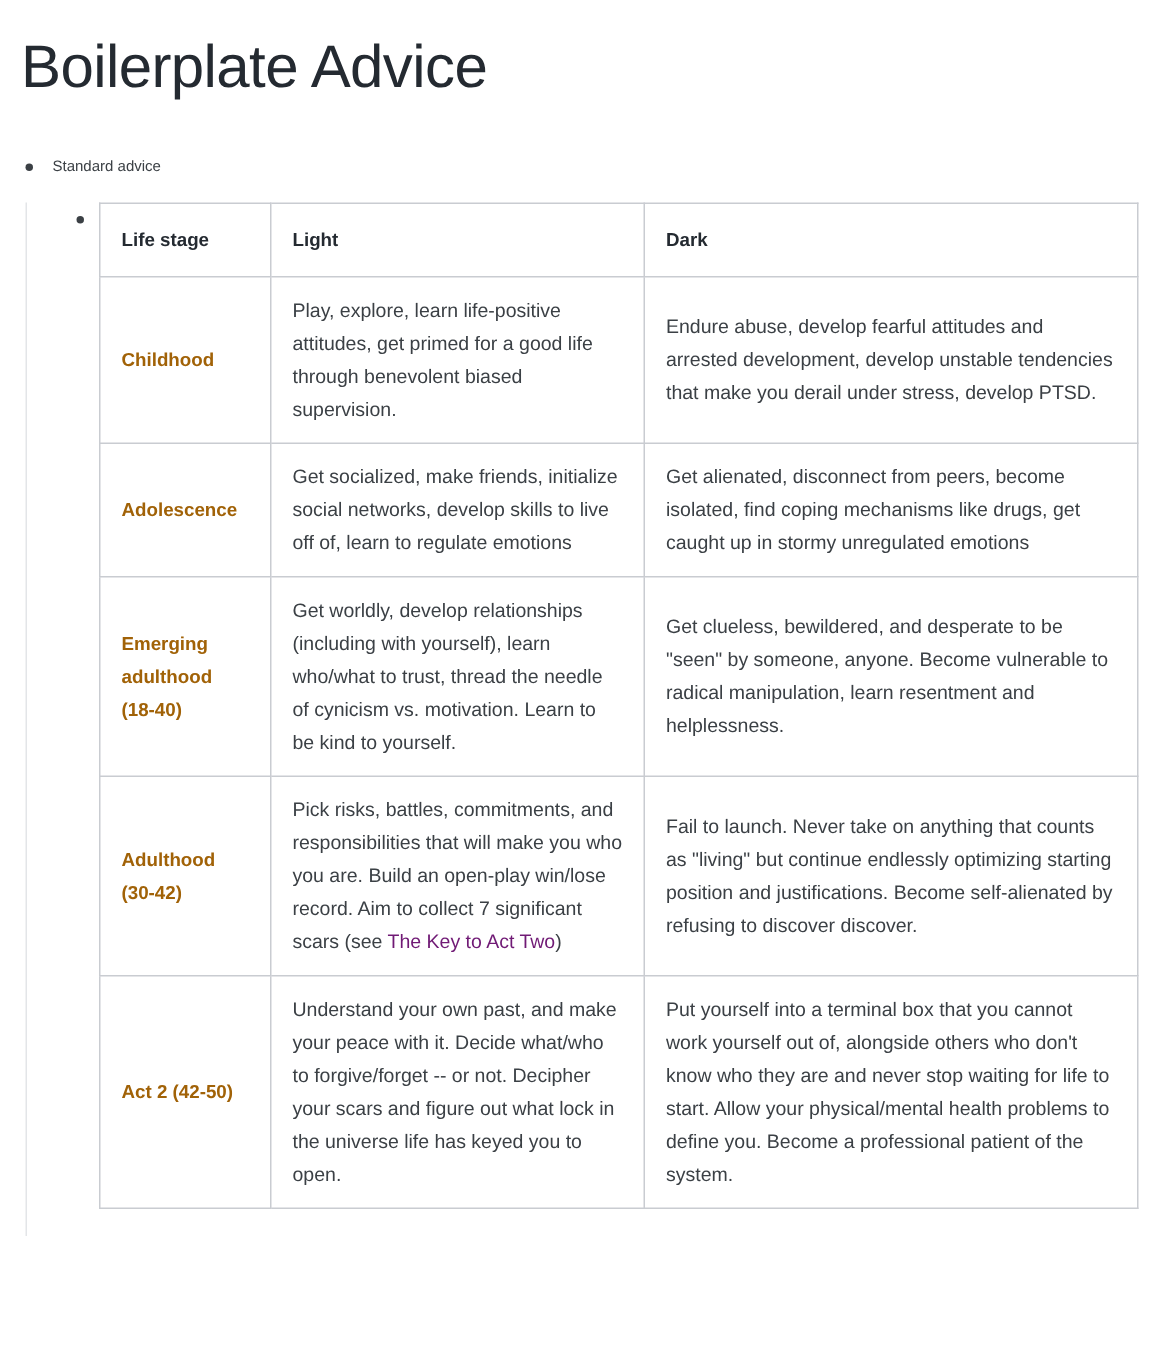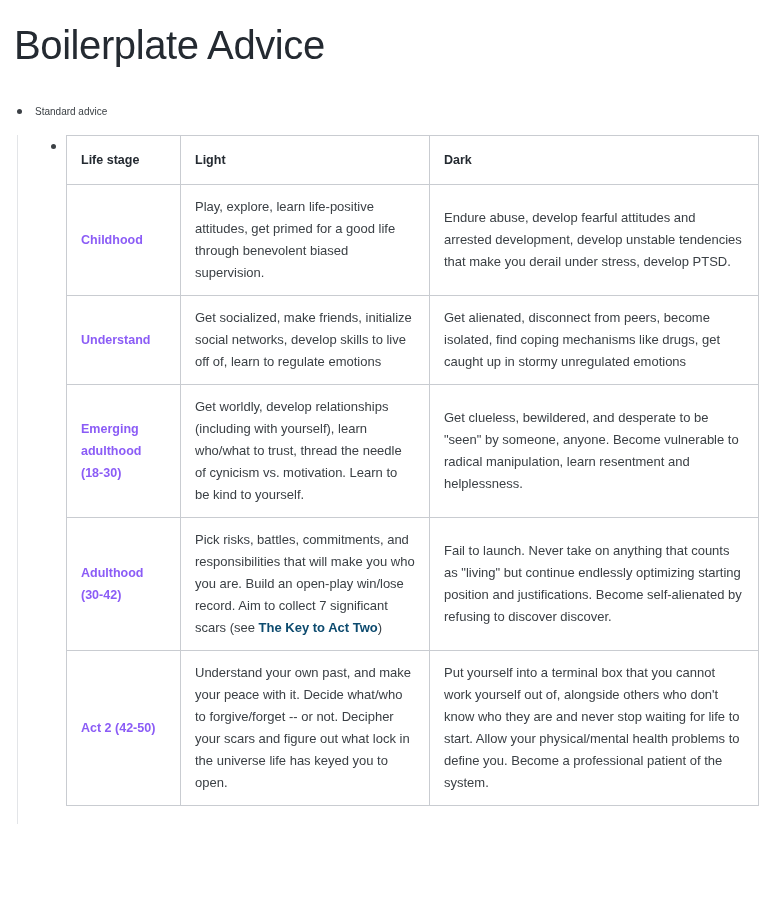--- a/index.html
+++ b/index.html
@@ -110,33 +110,32 @@
     line-height: 18px;
   }
   .advice-table td {
     font-size: 13px;
     line-height: 22px;
     color: #3b4045;
     padding: 11px 14px;
   }
   .advice-table td.stage-cell {
     font-weight: 700;
-    color: #8b5cf6;
+    color: #a16207;
     font-size: 12.5px;
     line-height: 22px;
     padding: 11px 14px;
   }
   .col-stage  { width: 114px; }
   .col-light  { width: 249px; }
   .col-dark   { width: 329px; }
 
   .cell-link {
-    color: #0c4a6e;
+    color: #701a75;
     text-decoration: none;
-    font-weight: bold;
   }
 </style>
 </head>
 <body>
 
 <div class="page">
 
   <h1 class="page-title">Boilerplate Advice</h1>
 
   <ul class="outer-list">
@@ -164,27 +163,27 @@
             </thead>
             <tbody>
 
               <tr>
                 <td class="stage-cell">Childhood</td>
                 <td>Play, explore, learn life-positive attitudes, get primed for a good life through benevolent biased supervision.</td>
                 <td>Endure abuse, develop fearful attitudes and arrested development, develop unstable tendencies that make you derail under stress, develop PTSD.</td>
               </tr>
 
               <tr>
-                <td class="stage-cell">Understand</td>
+                <td class="stage-cell">Adolescence</td>
                 <td>Get socialized, make friends, initialize social networks, develop skills to live off of, learn to regulate emotions</td>
                 <td>Get alienated, disconnect from peers, become isolated, find coping mechanisms like drugs, get caught up in stormy unregulated emotions</td>
               </tr>
 
               <tr>
-                <td class="stage-cell">Emerging adulthood (18-30)</td>
+                <td class="stage-cell">Emerging adulthood (18-40)</td>
                 <td>Get worldly, develop relationships (including with yourself), learn who/what to trust, thread the needle of cynicism vs. motivation. Learn to be kind to yourself.</td>
                 <td>Get clueless, bewildered, and desperate to be "seen" by someone, anyone. Become vulnerable to radical manipulation, learn resentment and helplessness.</td>
               </tr>
 
               <tr>
                 <td class="stage-cell">Adulthood (30-42)</td>
                 <td><span>Pick risks, battles, commitments, and responsibilities that will make you who you are. Build an open-play win/lose record. Aim to collect 7 significant scars (see </span><a class="cell-link" href="#">The Key to Act Two</a><span>)</span></td>
                 <td>Fail to launch. Never take on anything that counts as "living" but continue endlessly optimizing starting position and justifications. Become self-alienated by refusing to discover discover.</td>
               </tr>
 

